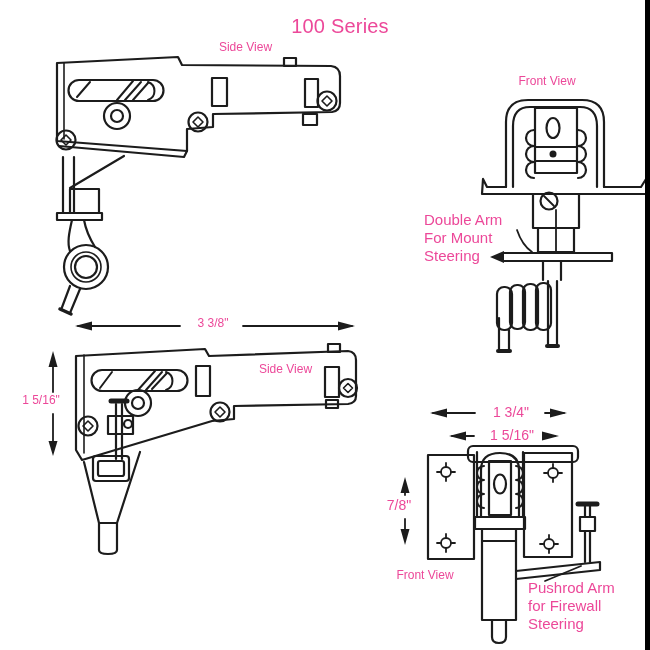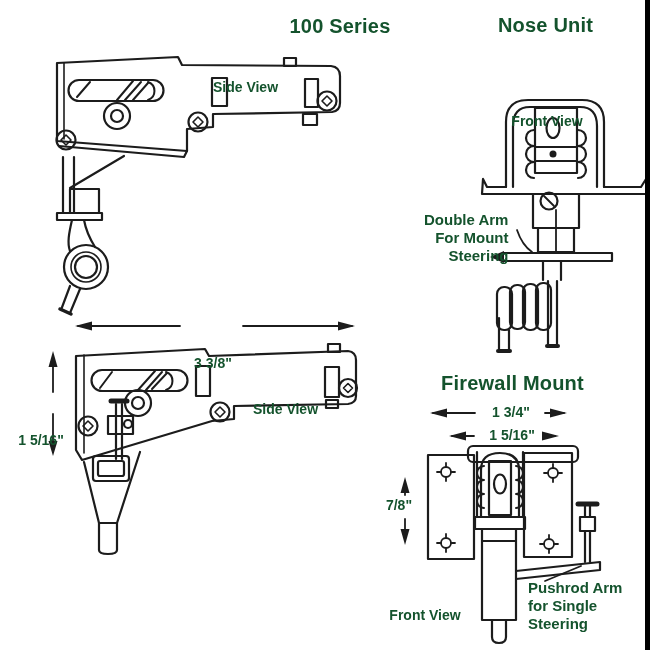--- a/index.html
+++ b/index.html
@@ -2,25 +2,25 @@
 <html><head>
 <meta charset="utf-8">
 <style>
   html,body{margin:0;padding:0;background:#e8e8e8;}
   #canvas{
     position:relative;width:650px;height:650px;background:#ffffff;
     overflow:hidden;font-family:"Liberation Sans",sans-serif;
   }
   #art{position:absolute;left:0;top:0;}
   .lbl{
-    position:absolute;color:#14532d;font-weight:bold;white-space:nowrap;
+    position:absolute;color:#ec4899;font-weight:normal;white-space:nowrap;
     font-family:"Liberation Sans",sans-serif;line-height:1.1;
   }
   .title{font-size:20px;letter-spacing:.2px;}
-  .sub{font-size:14px;margin-top:39px;}
+  .sub{font-size:12px;}
   .dim{font-size:14px;}
   .note{font-size:15px;line-height:18px;}
   .center{text-align:center;}
   #right-edge{position:absolute;right:0;top:0;width:5px;height:650px;background:#000;}
 </style>
 </head>
 <body>
 
 <div id="canvas">
 
@@ -202,46 +202,44 @@
         <polygon points="400.5,493 409.5,493 405,477" fill="#1c1c1c" stroke="none"></polygon>
         <polygon points="400.5,529 409.5,529 405,545" fill="#1c1c1c" stroke="none"></polygon>
       </g>
     </g>
   </svg>
 
   <div class="lbl title center" style="left:265px;top:15px;width:150px;">100 Series</div>
 
   <div class="lbl sub center" style="left:198px;top:41px;width:95px;">Side View</div>
 
-  <div class="lbl title center" style="left:478px;top:14px;width:135px;">Nose Unit</div>
 
   <div class="lbl sub center" style="left:494px;top:75px;width:106px;">Front View</div>
 
-  <div style="position:absolute;left:424px;top:211px;text-align:right;">
+  <div style="position:absolute;left:424px;top:211px;">
     <div class="lbl note" style="position:static;">Double Arm</div>
     <div class="lbl note" style="position:static;">For Mount</div>
     <div class="lbl note" style="position:static;">Steering</div>
   </div>
 
   <div class="lbl sub center" style="left:181px;top:317px;width:64px;">3 3/8"</div>
 
   <div class="lbl sub center" style="left:10px;top:394px;width:62px;">1 5/16"</div>
 
   <div class="lbl sub center" style="left:238px;top:363px;width:95px;">Side View</div>
 
-  <div class="lbl title center" style="left:415px;top:372px;width:195px;">Firewall Mount</div>
 
   <div class="lbl dim center" style="left:476px;top:405px;width:70px;">1 3/4"</div>
 
   <div class="lbl dim center" style="left:474px;top:428px;width:76px;">1 5/16"</div>
 
   <div class="lbl dim center" style="left:375px;top:498px;width:48px;">7/8"</div>
 
   <div class="lbl sub center" style="left:377px;top:569px;width:96px;">Front View</div>
 
   <div style="position:absolute;left:528px;top:579px;">
     <div class="lbl note" style="position:static;">Pushrod Arm</div>
-    <div class="lbl note" style="position:static;">for Single</div>
+    <div class="lbl note" style="position:static;">for Firewall</div>
     <div class="lbl note" style="position:static;">Steering</div>
   </div>
 
   <div id="right-edge"></div>
 </div>
 
 </body></html>

